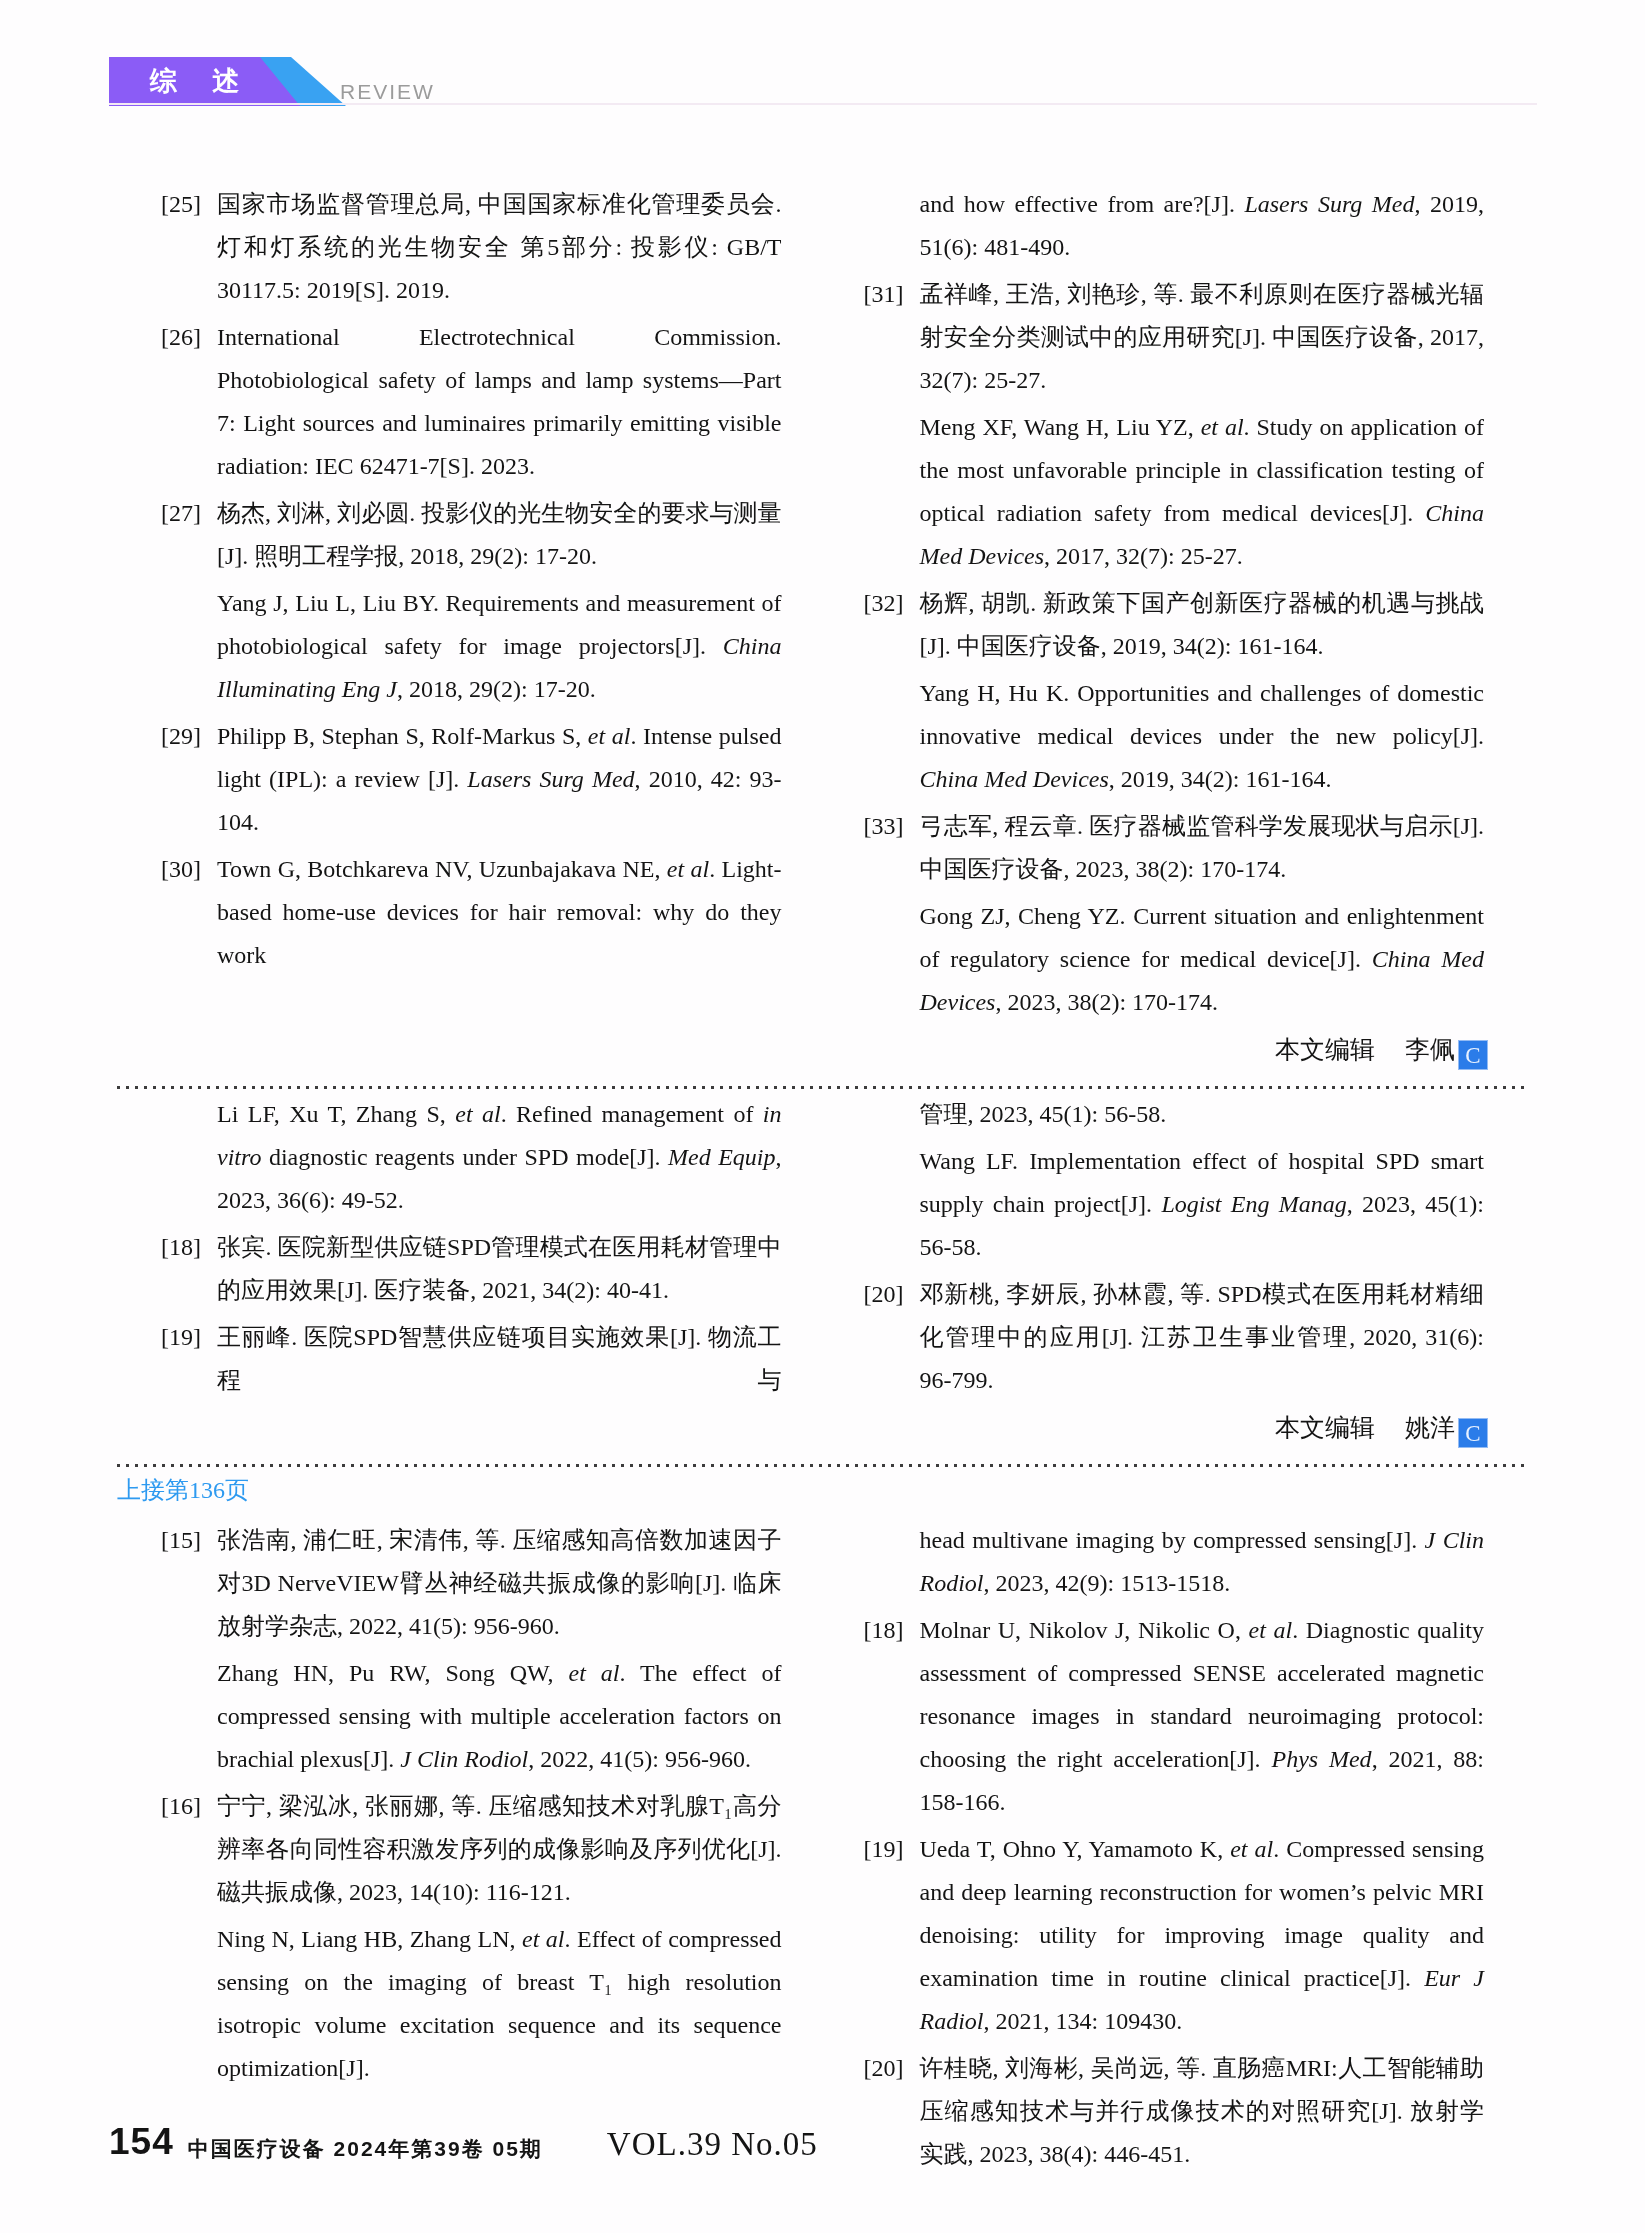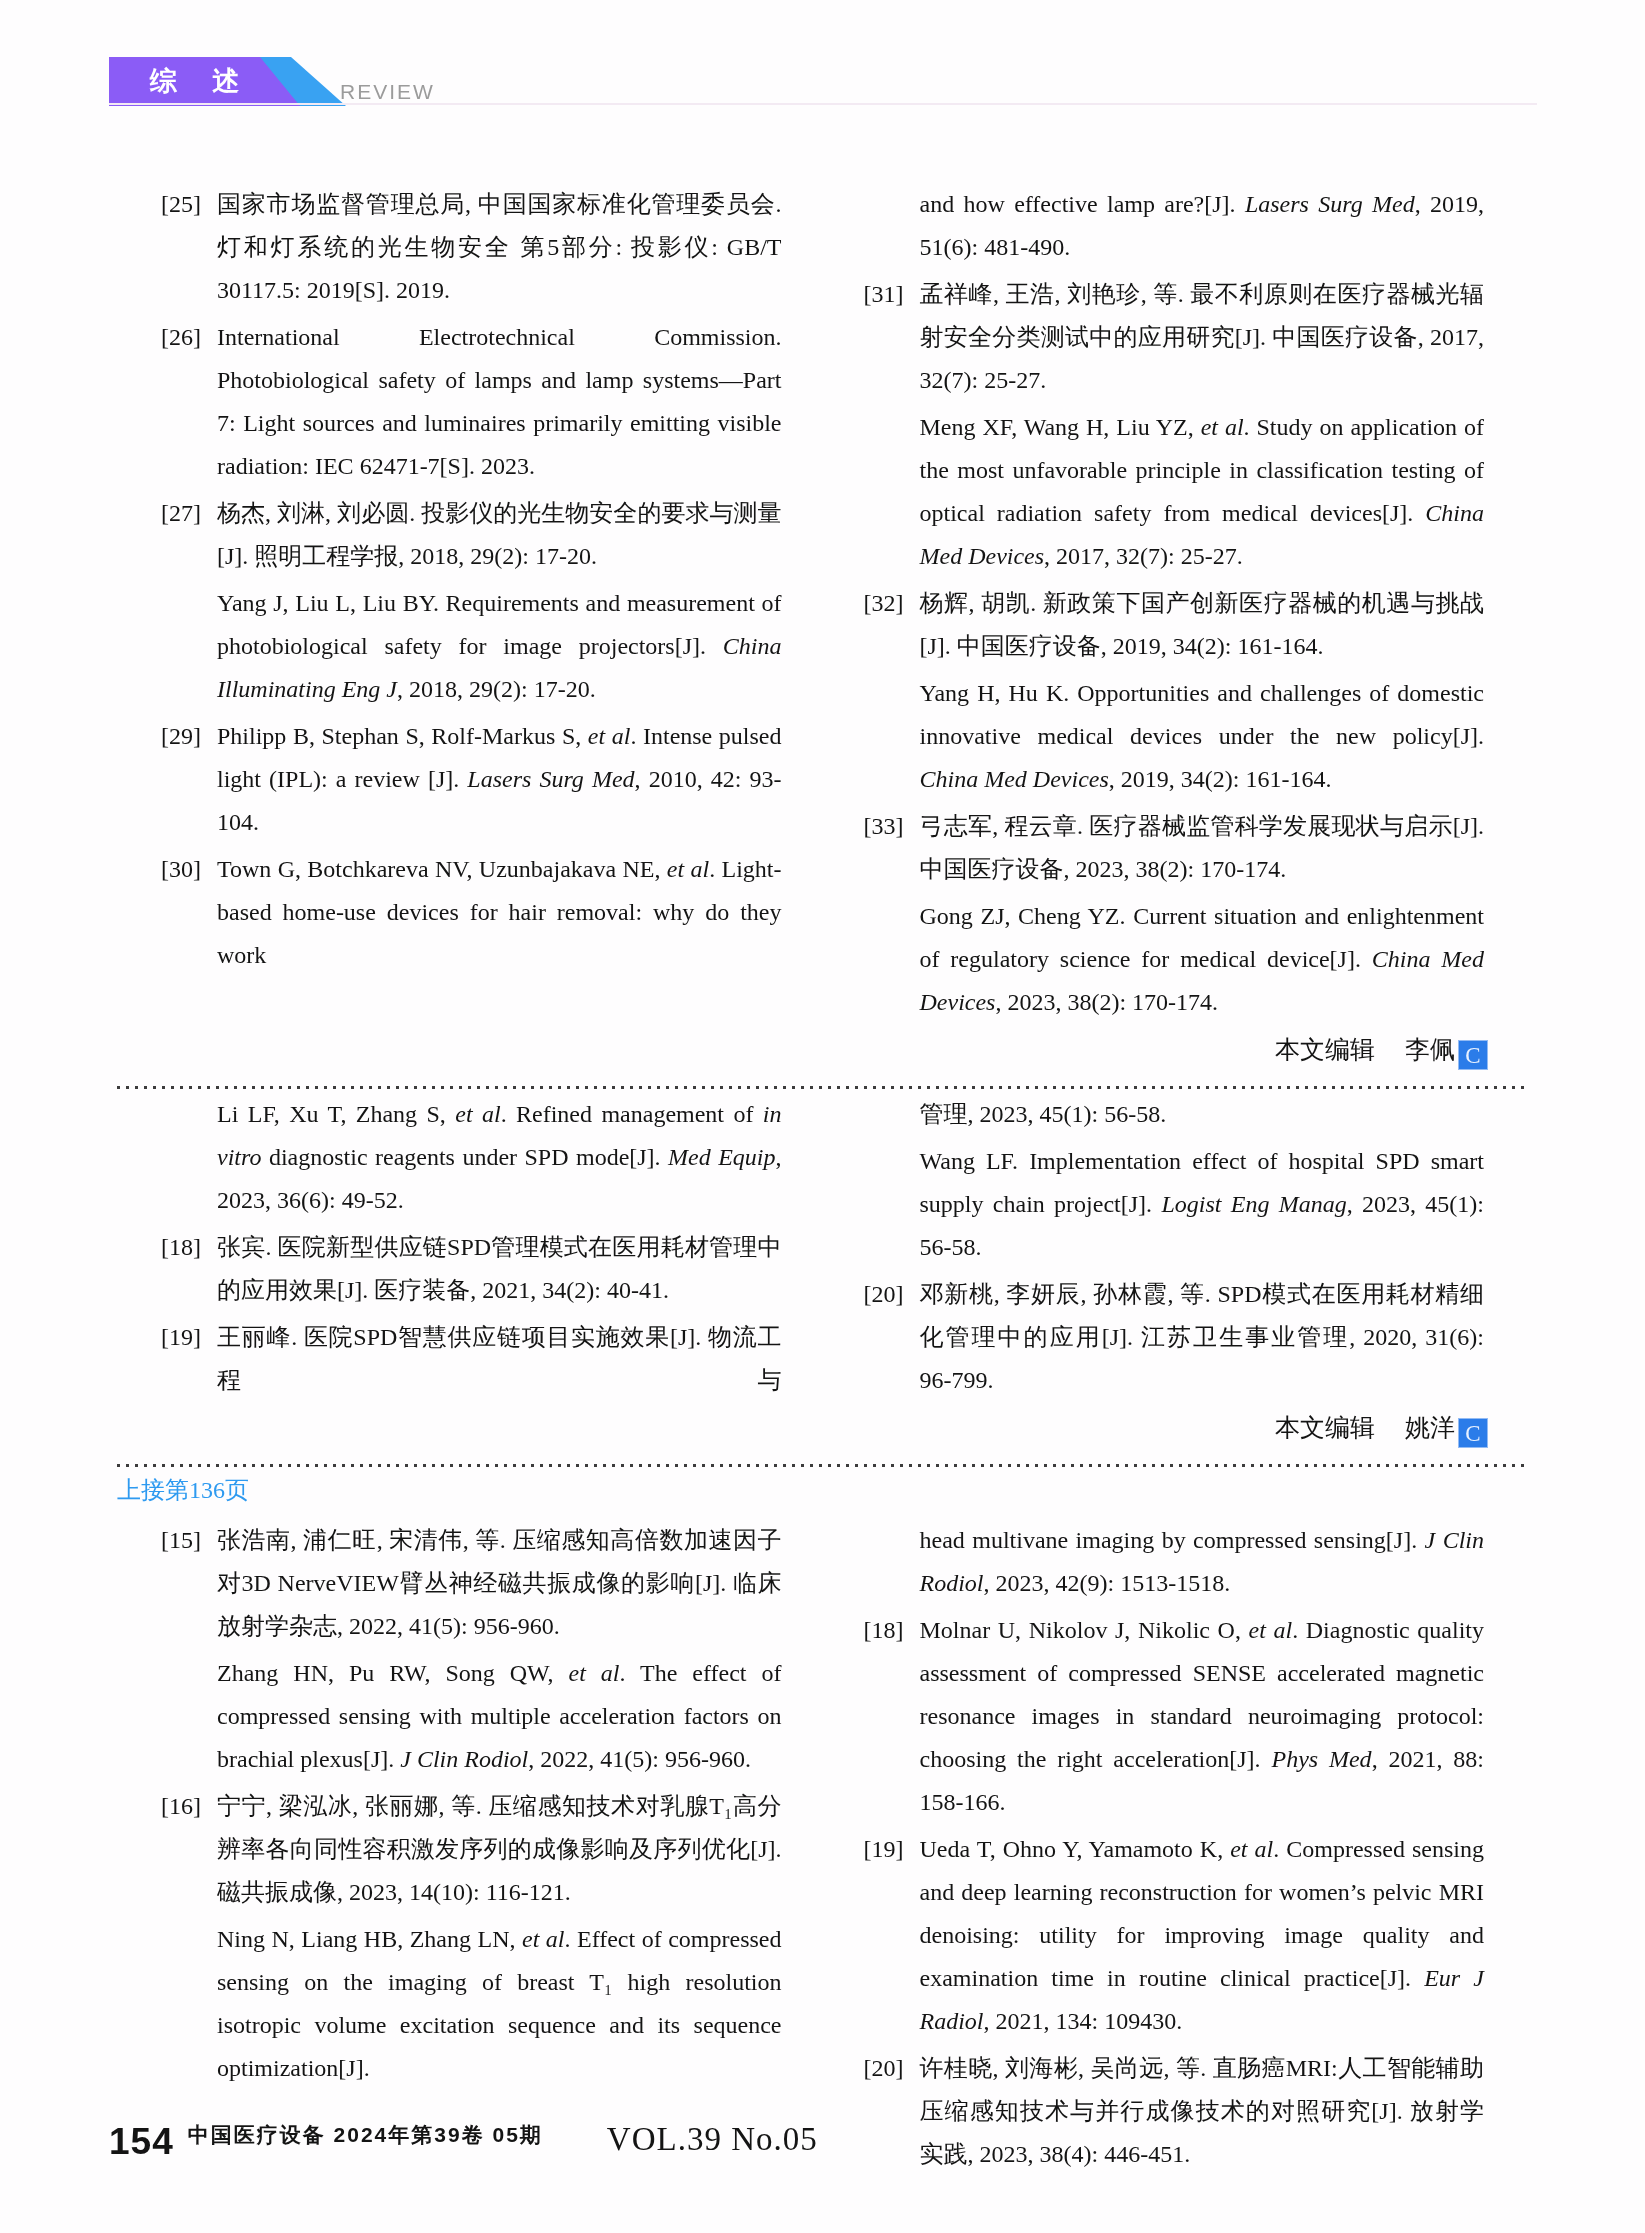--- a/index.html
+++ b/index.html
@@ -55,21 +55,21 @@
   .editor-note { text-align:right; font-size:25px; line-height:43px; }
   .editor-name { margin-left:30px;text-align:center; }
   .c-logo {
     display:inline-block; width:30px; height:30px; line-height:29px; margin-left:3px;
     background:#2b7ce9; color:#e8f1ff; text-align:center; font-size:23px;
     border:1px solid #93bbf4; vertical-align:-5px; box-sizing:border-box;
   }
 
   
   footer {
-    position:absolute; left:109px; top:2121px; display:flex; align-items:flex-start;
+    position:absolute; left:109px; top:2121px; display:flex; align-items:flex-end;
   }
   .page-num {
     font-family:"Liberation Sans",sans-serif; font-weight:bold; font-size:37px;
     letter-spacing:1px;
   }
   .journal-info {
     margin-left:14px; font-family:"Liberation Sans",sans-serif; font-weight:600;
     font-size:21px; letter-spacing:2px;
   }
   .vol-info { margin-left:64px; font-size:33px; letter-spacing:1px; }
@@ -95,21 +95,21 @@
         <div class="col">
             <p class="ref"><span class="ref-num">[25]</span><span>国家市场监督管理总局, 中国国家标准化管理委员会. 灯和灯系统的光生物安全 第5部分: 投影仪: GB/T 30117.5: 2019[S]. 2019.</span></p>
             <p class="ref"><span class="ref-num">[26]</span><span>International Electrotechnical Commission. Photobiological safety of lamps and lamp systems—Part 7: Light sources and luminaires primarily emitting visible radiation: IEC 62471-7[S]. 2023.</span></p>
             <p class="ref"><span class="ref-num">[27]</span><span>杨杰, 刘淋, 刘必圆. 投影仪的光生物安全的要求与测量[J]. 照明工程学报, 2018, 29(2): 17-20.</span></p>
             <p class="ref"><span>Yang J, Liu L, Liu BY. Requirements and measurement of photobiological safety for image projectors[J]. </span><i>China Illuminating Eng J</i><span>, 2018, 29(2): 17-20.</span></p>
             <p class="ref"><span class="ref-num">[29]</span><span>Philipp B, Stephan S, Rolf-Markus S, </span><i>et al</i><span>. Intense pulsed light (IPL): a review [J]. </span><i>Lasers Surg Med</i><span>, 2010, 42: 93-104.</span></p>
             <p class="ref cont"><span class="ref-num">[30]</span><span>Town G, Botchkareva NV, Uzunbajakava NE, </span><i>et al</i><span>. Light-based home-use devices for hair removal: why do they work</span></p>
           </div>
         <div class="col">
           <div>
-              <p class="ref"><span>and how effective lamp are?[J]. </span><i>Lasers Surg Med</i><span>, 2019, 51(6): 481-490.</span></p>
+              <p class="ref"><span>and how effective from are?[J]. </span><i>Lasers Surg Med</i><span>, 2019, 51(6): 481-490.</span></p>
               <p class="ref"><span class="ref-num">[31]</span><span>孟祥峰, 王浩, 刘艳珍, 等. 最不利原则在医疗器械光辐射安全分类测试中的应用研究[J]. 中国医疗设备, 2017, 32(7): 25-27.</span></p>
               <p class="ref"><span>Meng XF, Wang H, Liu YZ, </span><i>et al</i><span>. Study on application of the most unfavorable principle in classification testing of optical radiation safety from medical devices[J]. </span><i>China Med Devices</i><span>, 2017, 32(7): 25-27.</span></p>
               <p class="ref"><span class="ref-num">[32]</span><span>杨辉, 胡凯. 新政策下国产创新医疗器械的机遇与挑战[J]. 中国医疗设备, 2019, 34(2): 161-164.</span></p>
               <p class="ref"><span>Yang H, Hu K. Opportunities and challenges of domestic innovative medical devices under the new policy[J]. </span><i>China Med Devices</i><span>, 2019, 34(2): 161-164.</span></p>
               <p class="ref"><span class="ref-num">[33]</span><span>弓志军, 程云章. 医疗器械监管科学发展现状与启示[J]. 中国医疗设备, 2023, 38(2): 170-174.</span></p>
               <p class="ref"><span>Gong ZJ, Cheng YZ. Current situation and enlightenment of regulatory science for medical device[J]. </span><i>China Med Devices</i><span>, 2023, 38(2): 170-174.</span></p>
             </div>
           <div class="editor-note">
             <span>本文编辑</span><span class="editor-name">李佩</span><span class="c-logo">C</span>
           </div>

